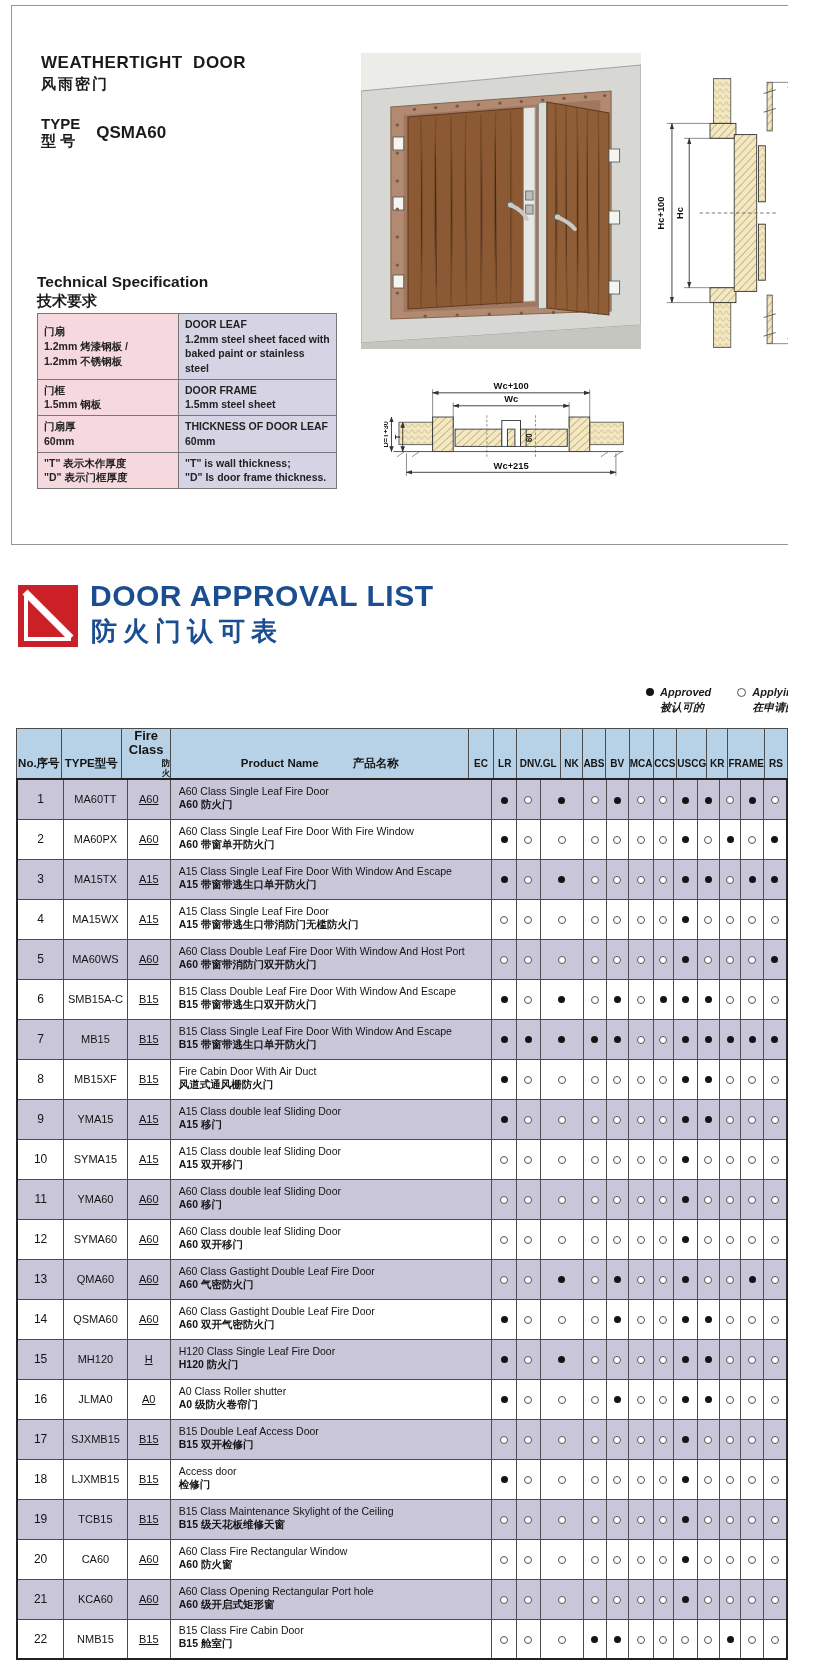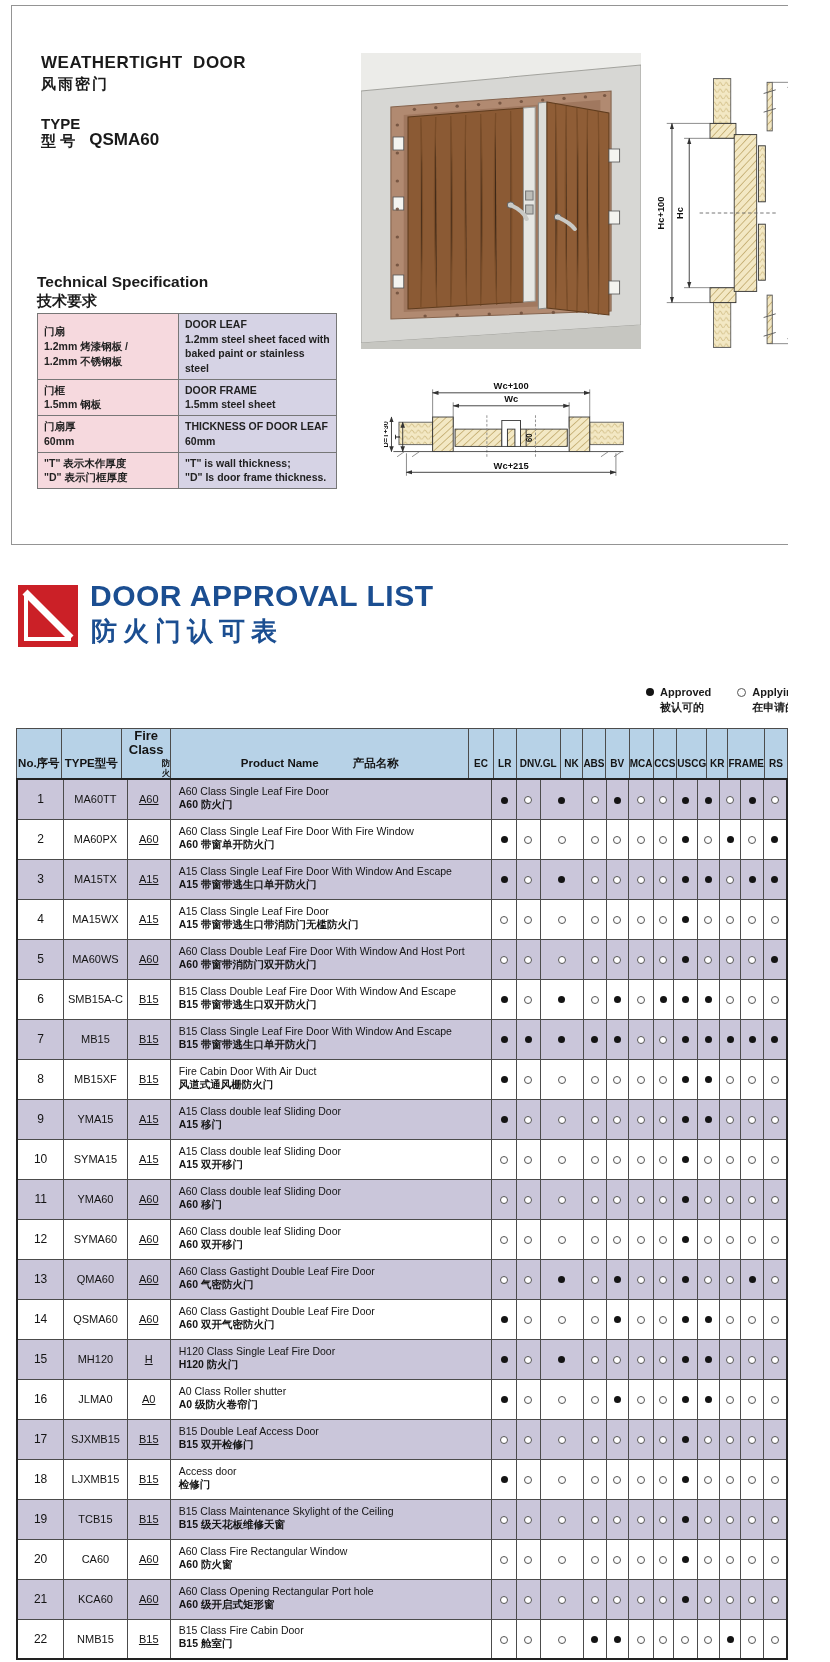--- a/index.html
+++ b/index.html
@@ -6,37 +6,37 @@
   .page {
     position:relative; width:788px; height:1662px; overflow:hidden;
     background:#fff; font-family:"Liberation Sans", sans-serif; color:#1a1a1a;
   }
   .abs { position:absolute; }
 
   
   .top-box { left:11px; top:5px; width:810px; height:538px; border:1px solid #949494; }
   .wt-title-en { left:40px; top:52px; font-size:17px; font-weight:bold; letter-spacing:.5px; white-space:pre; }
   .wt-title-zh { left:40px; top:74px; font-size:15px; font-weight:bold; letter-spacing:2px; }
-  .type-block { left:40px; top:114px; display:flex; align-items:flex-end; gap:9px; }
+  .type-block { left:40px; top:114px; display:flex; align-items:flex-start; gap:16px; }
   .type-lines div { font-size:15px; font-weight:bold; line-height:1.15; }
   .type-val { font-size:17px; font-weight:bold; margin-top:8px; }
   .spec-title-en { left:36px; top:272px; font-size:15.5px; font-weight:bold; }
   .spec-title-zh { left:36px; top:291px; font-size:15px; font-weight:bold; }
   table.spec-table { left:36px; top:312px; width:300px; border-collapse:collapse; }
   table.spec-table td {
     border:1px solid #777; padding:3px 6px; font-size:10.5px; font-weight:bold;
     line-height:1.4; white-space:pre-line; vertical-align:middle; color:#222;
   }
   td.sp-zh { background:#f6d9de; width:128px; }
   td.sp-en { background:#d6d3e5; }
 
   
   .ap-title-en { left:90px; top:579px; font-size:30px; font-weight:bold; color:#1b4e91; letter-spacing:.5px; }
   .ap-title-zh { left:91px; top:614px; font-size:26px; font-weight:bold; color:#1b4e91; letter-spacing:6px; }
-  .legend { left:646px; top:685px; display:flex; gap:26px; }
+  .legend { left:646px; top:685px; display:flex; gap:26px;font-style:italic; }
   .lg-item { display:flex; gap:6px; font-size:11px; font-weight:bold; }
   .lg-text div { line-height:1.35; }
   .lg-dot { margin-top:3px; }
 
   .dot { display:inline-block; width:7px; height:7px; border-radius:50%; vertical-align:middle; }
   .dot.f { background:#141414; }
   .dot.o { background:#fff; border:1px solid #555; width:6px; height:6px; }
   .lg-dot.f, .lg-dot.o { width:8px; height:8px; }
   .lg-dot.o { width:7px; height:7px; }
 

